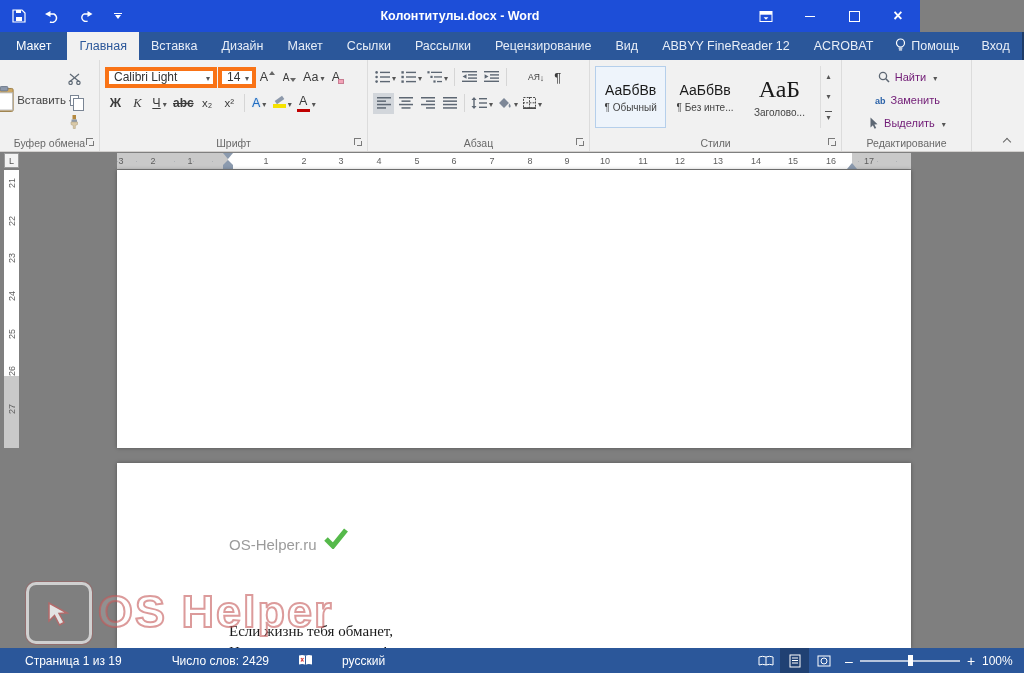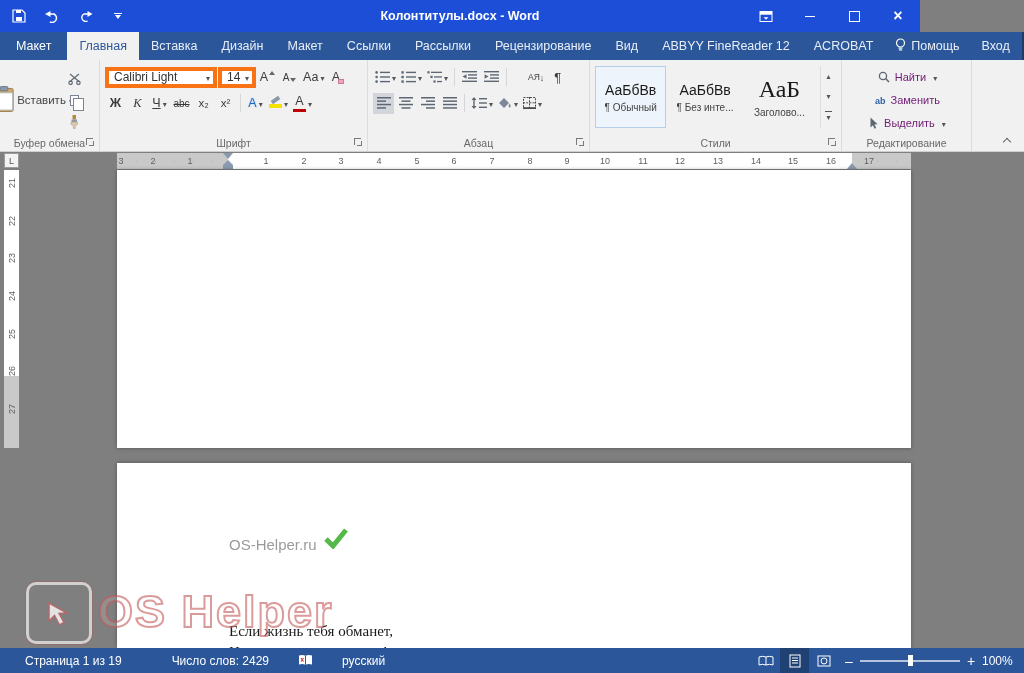--- a/index.html
+++ b/index.html
@@ -55,21 +55,21 @@
   .combo { display:flex; align-items:center; justify-content:space-between; height:21px; background:#fff; border:4px solid #f97316; padding:0 3px 0 5px; font-size:12px; color:#333; }
   .font-name { width:112px; }
   .font-size { width:38px; }
   .dd::after { content:"▾"; font-size:8px; color:#555; margin-left:2px; }
   .rbtn { min-width:21px; height:21px; padding:0 2px; font-size:12.5px; color:#3b3b3b; position:relative; }
   .rbtn.active { background:#d2d6db; }
   .vsep { width:1px; height:18px; background:#d6d6d6; margin:0 3px; }
   .bold-b { font-weight:bold; }
   .italic-b { font-style:italic; font-family:"Liberation Serif", serif; }
   .underline-b .u { text-decoration:underline; }
-  .strike-b { text-decoration:line-through; font-size:10px; }
+  .strike-b { text-decoration:line-through; font-size:12px;font-weight:bold; }
   .subsup { font-size:11.5px; }
   .caret-up { width:0; height:0; border-left:3px solid transparent; border-right:3px solid transparent; border-bottom:4px solid #666; margin:-8px 0 0 1px; }
   .caret-down { width:0; height:0; border-left:3px solid transparent; border-right:3px solid transparent; border-top:4px solid #666; margin:6px 0 0 1px; }
   .small-a { font-size:10px; }
   .eraser { width:6px; height:5px; background:#f2a4b8; border:1px solid #c87d92; margin:8px 0 0 -2px; }
   .fx span:first-child { color:#1d6bc0; text-shadow:0 0 2px #a8c9ee; }
   .hl-shape, .fc-shape { display:flex; flex-direction:column; align-items:center; gap:1px; }
   .pen { width:9px; height:4px; background:#8d99ab; transform:rotate(-35deg); margin-bottom:1px; }
   .bar { width:13px; height:3.5px; }
   .bar.y { background:#f6e200; }

